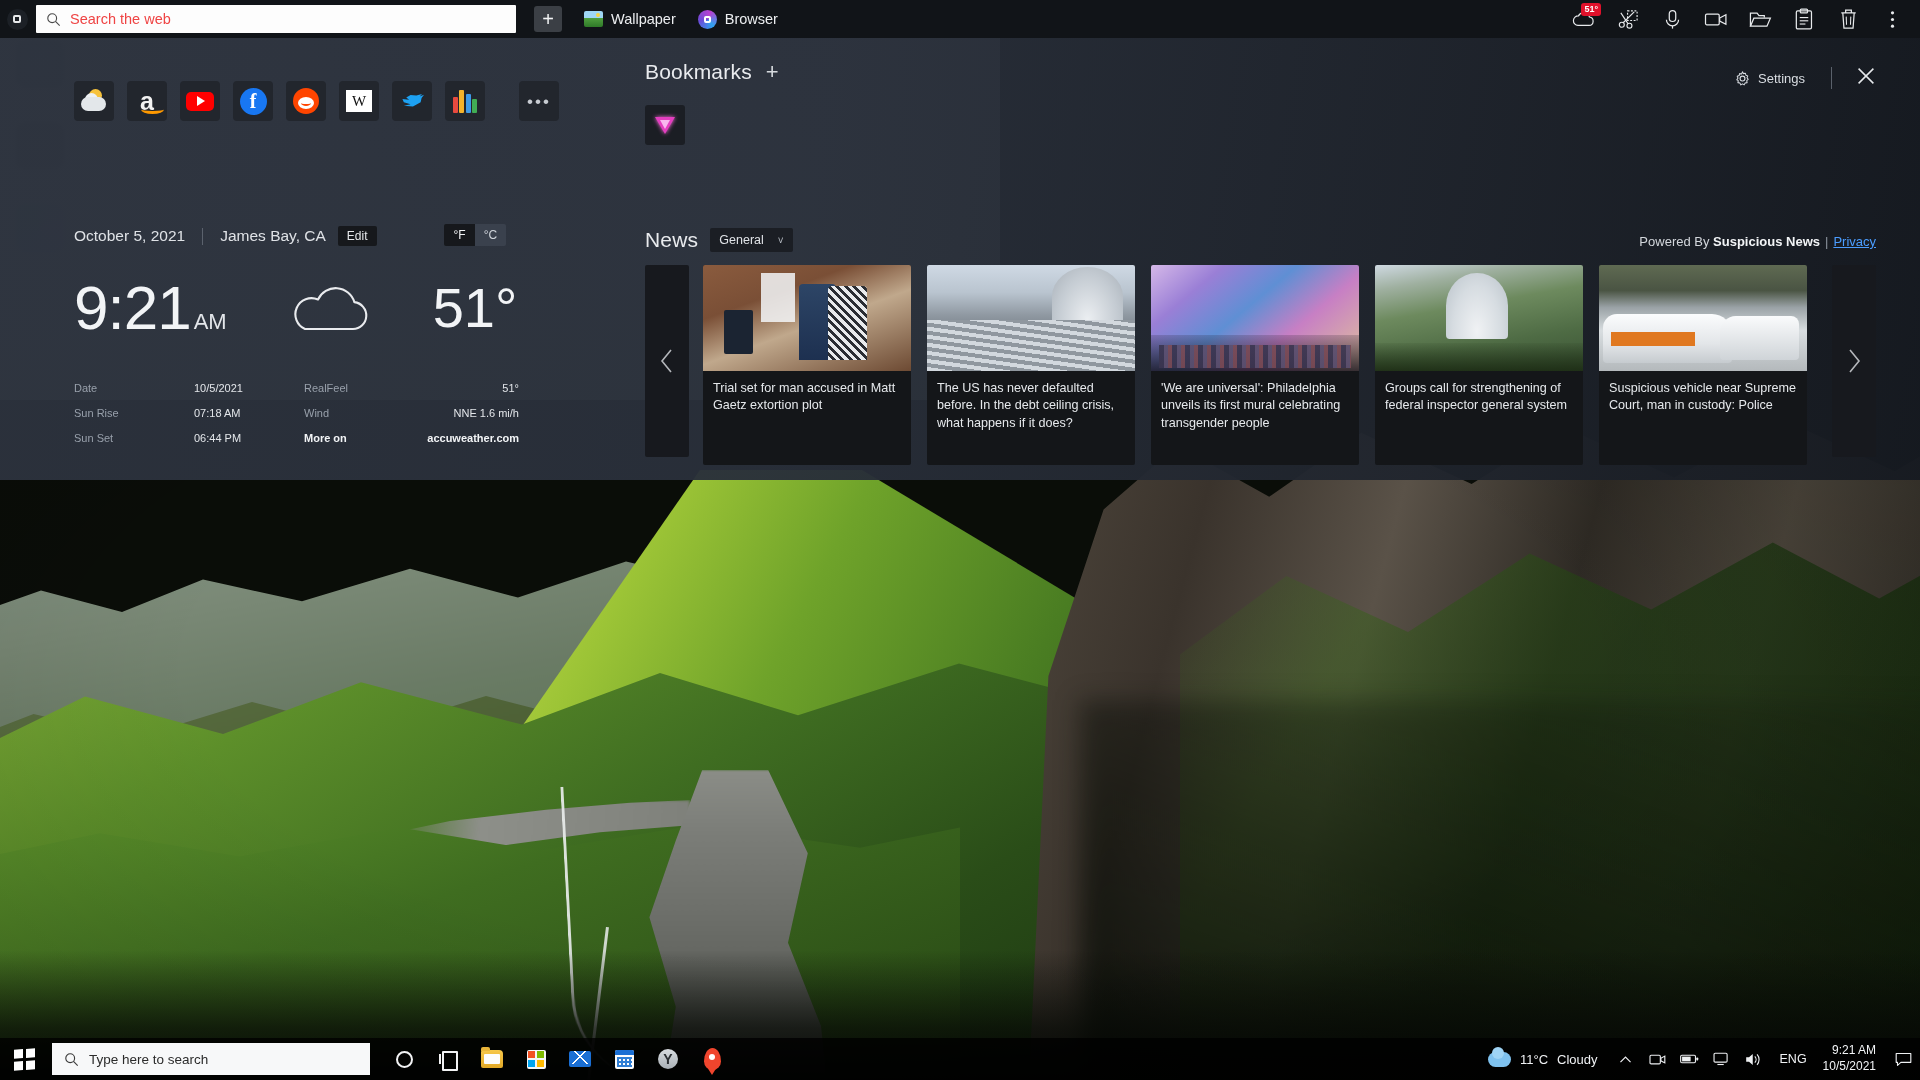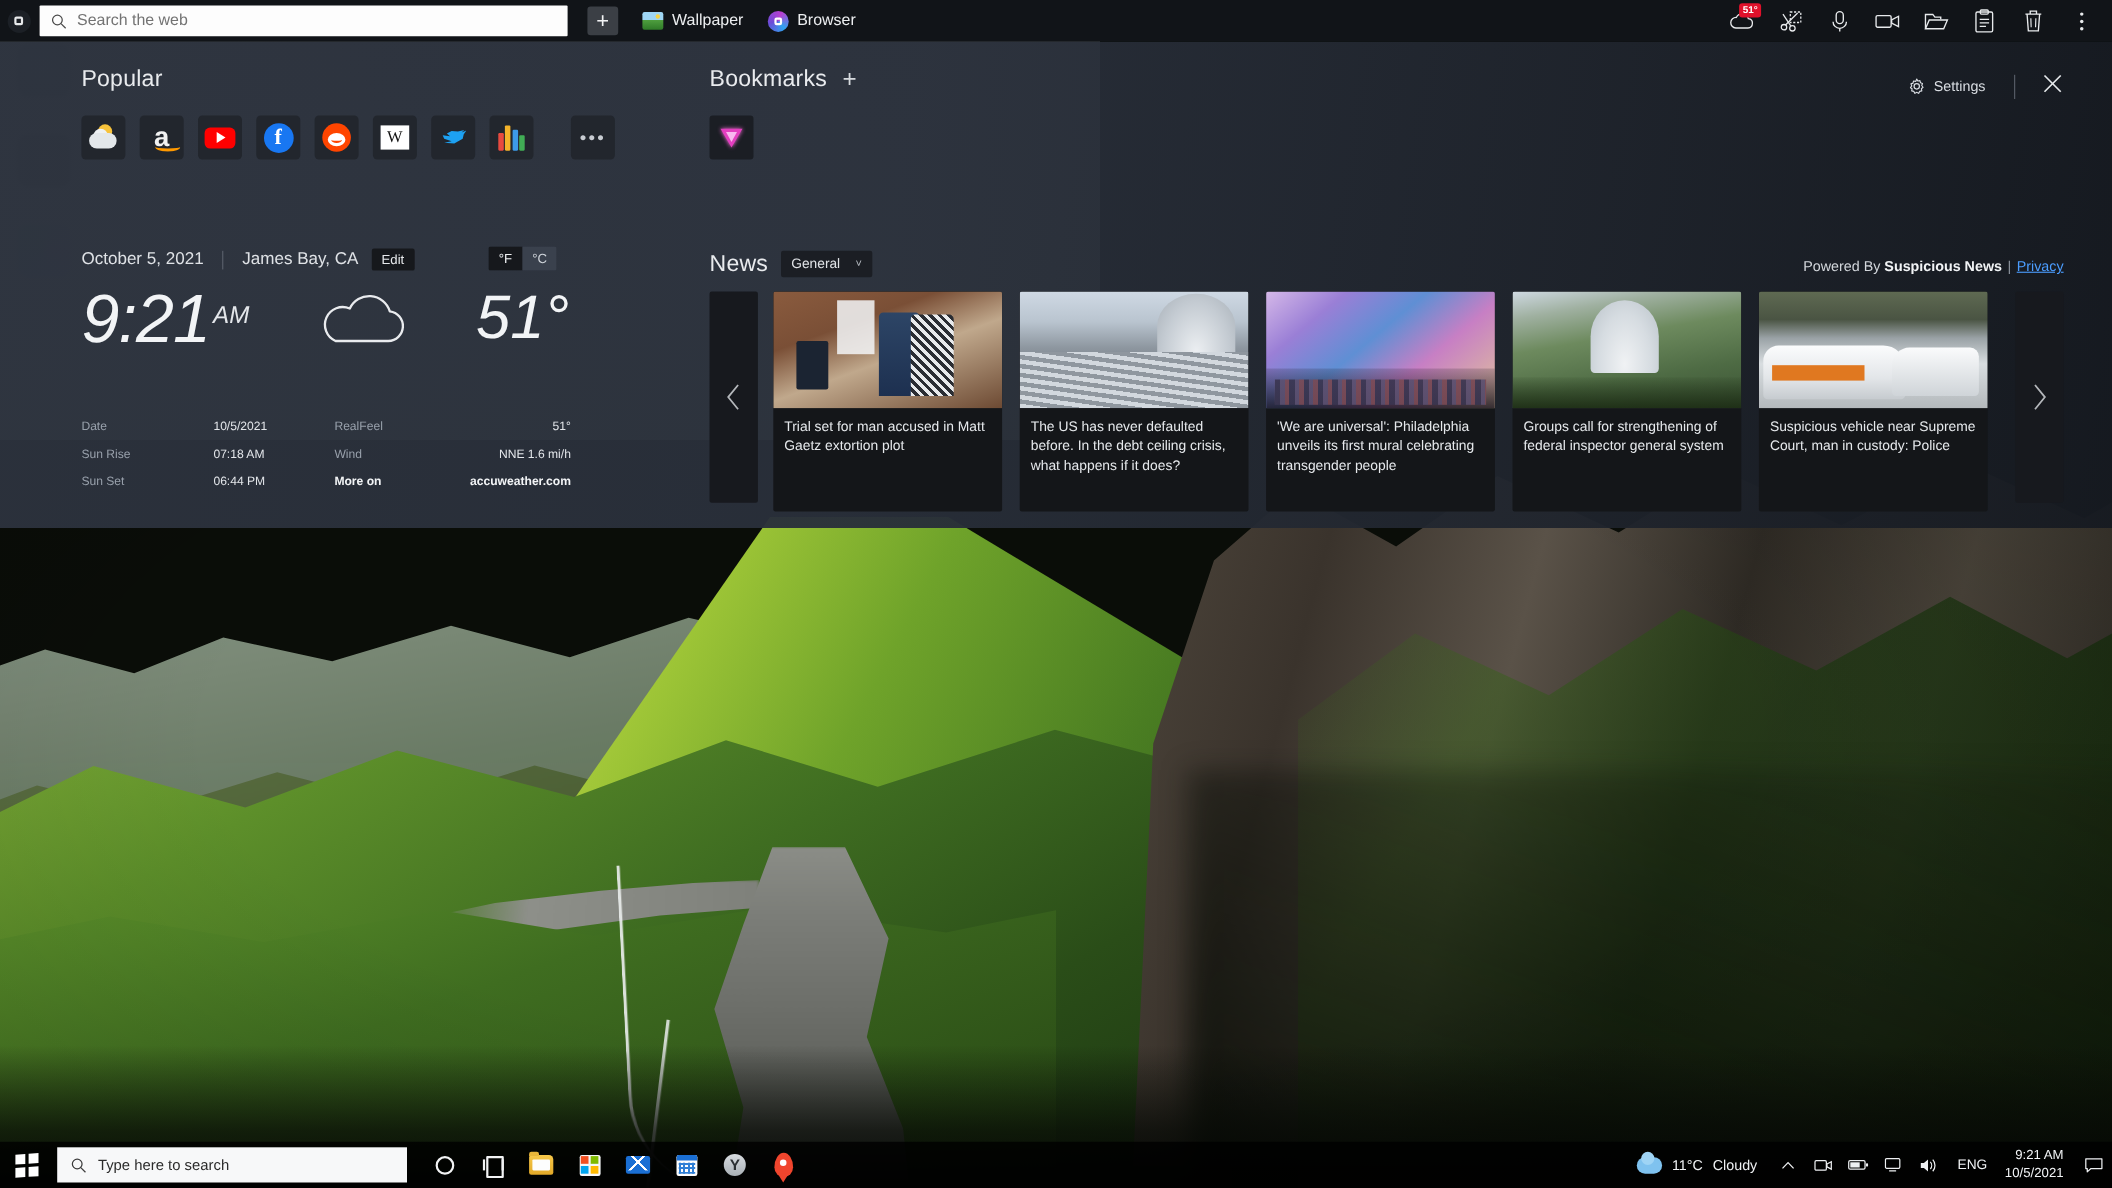--- a/index.html
+++ b/index.html
@@ -112,21 +112,21 @@
   }
   .tb-logo-inner {
     width: 21px; height: 21px; border-radius: 50%; background: #1c2026;
     display: flex; align-items: center; justify-content: center;
   }
   .tb-logo-sq { width: 8px; height: 8px; border: 2px solid #e8eaec; border-radius: 2px; }
   .tb-search {
     width: 480px; height: 28px; background: #fdfdfd; border-radius: 1px;
     display: flex; align-items: center; padding: 0 10px; gap: 9px; margin-left: 2px;
   }
-  .tb-search-txt { font-size: 14.5px; color: #737373; }
+  .tb-search-txt { font-size: 14.5px; color: #ef4444; }
   .tb-plus {
     width: 28px; height: 26px; background: #3b3f45; border-radius: 3px; margin-left: 18px;
     display: flex; align-items: center; justify-content: center;
     color: #f2f3f4; font-size: 20px; line-height: 1; font-weight: 300;
   }
   .tb-tab { display: flex; align-items: center; gap: 8px; margin-left: 22px; }
   .tb-tab-label { font-size: 14.5px; color: #eceef0; }
   .tb-ico-img {
     width: 19px; height: 16px; border-radius: 2px;
     background: linear-gradient(180deg, #9fd7f5 0%, #9fd7f5 45%, #4e9e3e 46%, #2f7a28 100%);
@@ -199,21 +199,21 @@
   .weather { position: absolute; left: 74px; top: 188px; width: 490px; }
   .wx-head { display: flex; align-items: center; font-size: 15.5px; color: #dfe2e6; }
   .wx-date { }
   .wx-div { width: 1px; height: 17px; background: #5b626d; margin: 0 17px; }
   .wx-loc { }
   .wx-edit { background: #16181c; color: #e6e8eb; font-size: 12px; padding: 3px 9px; margin-left: 12px; border-radius: 2px; }
   .wx-unit { position: absolute; right: 58px; top: -2px; display: flex; border-radius: 2px; overflow: hidden; }
   .wx-u { width: 31px; height: 22px; display: flex; align-items: center; justify-content: center; font-size: 12px; }
   .wx-u.on { background: #16181c; color: #f0f2f4; }
   .wx-u.off { background: #3a414d; color: #cfd4da; }
-  .wx-main { display: flex; align-items: flex-start; margin-top: 14px; height: 96px; font-style: italic; }
+  .wx-main { display: flex; align-items: center; margin-top: 14px; height: 96px; }
   .wx-time { font-size: 62px; color: #f2f4f6; font-weight: 300; letter-spacing: -1px; line-height: 1; }
   .wx-ampm { font-size: 22px; color: #e3e6ea; font-weight: 300; margin-left: 3px; position: relative; top: 14px; }
   .wx-cloud { margin-left: 56px; width: 92px; height: 58px; position: relative; }
   .wx-cloud svg { position: absolute; left: 0; top: 0; }
   .wx-temp { margin-left: 58px; font-size: 56px; color: #f2f4f6; font-weight: 300; line-height: 1; }
   .wx-grid { margin-top: 26px; display: grid; grid-template-columns: 120px 110px 90px 125px; row-gap: 13px; font-size: 11px; }
   .wx-k { color: #98a0ab; }
   .wx-v { color: #e3e6ea; }
   .wx-v.r { text-align: right; }
   .wx-k.b, .wx-v.b { color: #f2f4f6; font-weight: 700; }
@@ -467,21 +467,20 @@
             <circle cx="3" cy="11" r="1.9" fill="#e8eaec"></circle>
             <circle cx="3" cy="19" r="1.9" fill="#e8eaec"></circle>
         </svg>
       </div>
     </div>
   </div>
 
   <div class="panel">
 
     <div class="popular">
-      <div class="sec-title">Popular</div>
       <div class="pop-row">
         <div class="pop-tile">
           <span class="pi-wx">
               <i class="sun"></i>
               <i class="cl2"></i>
               <i class="cl"></i>
             </span>
         </div>
         <div class="pop-tile">
           <span class="pi-amz">a</span>

